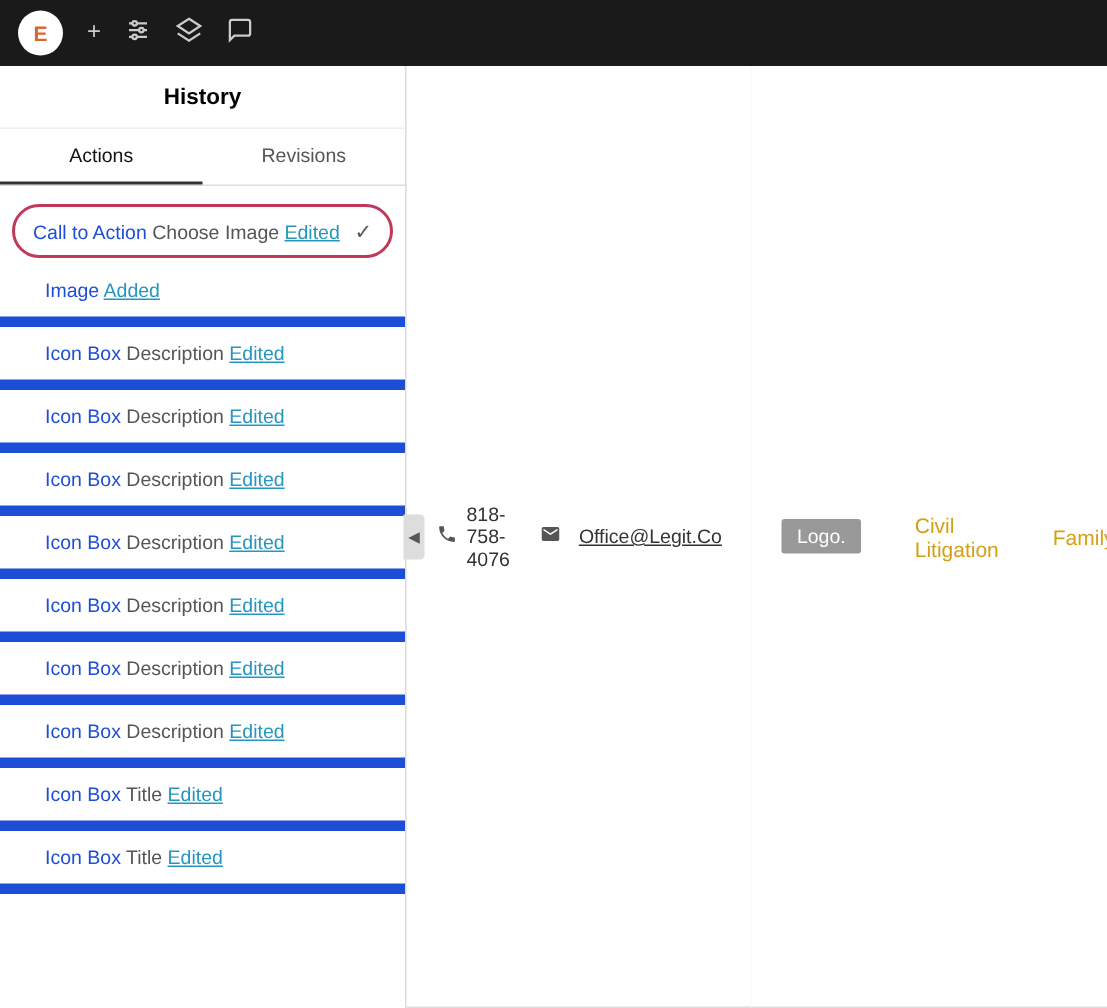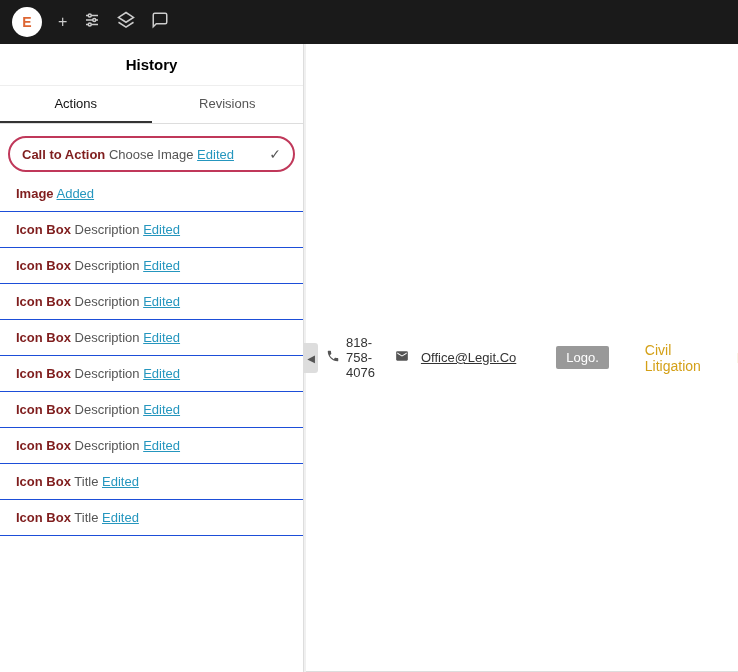--- a/index.html
+++ b/index.html
@@ -69,33 +69,33 @@
     }
 
     
     .history-list {
       flex: 1;
       overflow-y: auto;
       padding: 8px 0;
     }
 
     .history-item {
-      padding: 10px 16px;
+      padding: 10px 30px;
       font-size: 13px;
-      border-bottom: 1px solid #1d4ed8;
+      border-bottom: 7px solid #1d4ed8;
       cursor: pointer;
       color: #333;
       display: flex;
       align-items: center;
       justify-content: space-between;
     }
 
     .history-item .item-text span.action-type {
-      font-weight: 700;
-      color: #7f1d1d;
+      font-weight: 400;
+      color: #1d4ed8;
     }
     .history-item .item-text span.action-detail {
       color: #555;
     }
     .history-item .item-text a.edited-link {
       color: #2596be;
       text-decoration: underline;
       font-style: normal;
       margin-top: 40px;
     }
@@ -182,21 +182,21 @@
       width: 310px;
       height: 390px;
       display: flex;
       align-items: center;
       justify-content: center;
       overflow: hidden;
     }
 
     .left-panel-wrapper {
       position: relative;
-      width: 306px;
+      width: 271px;
       display: flex;
     }
     .collapse-btn {
       position: absolute;
       right: -12px;
       top: 50%;
       transform: translateY(-50%);
       width: 14px;
       height: 30px;
       background: #ddd;

